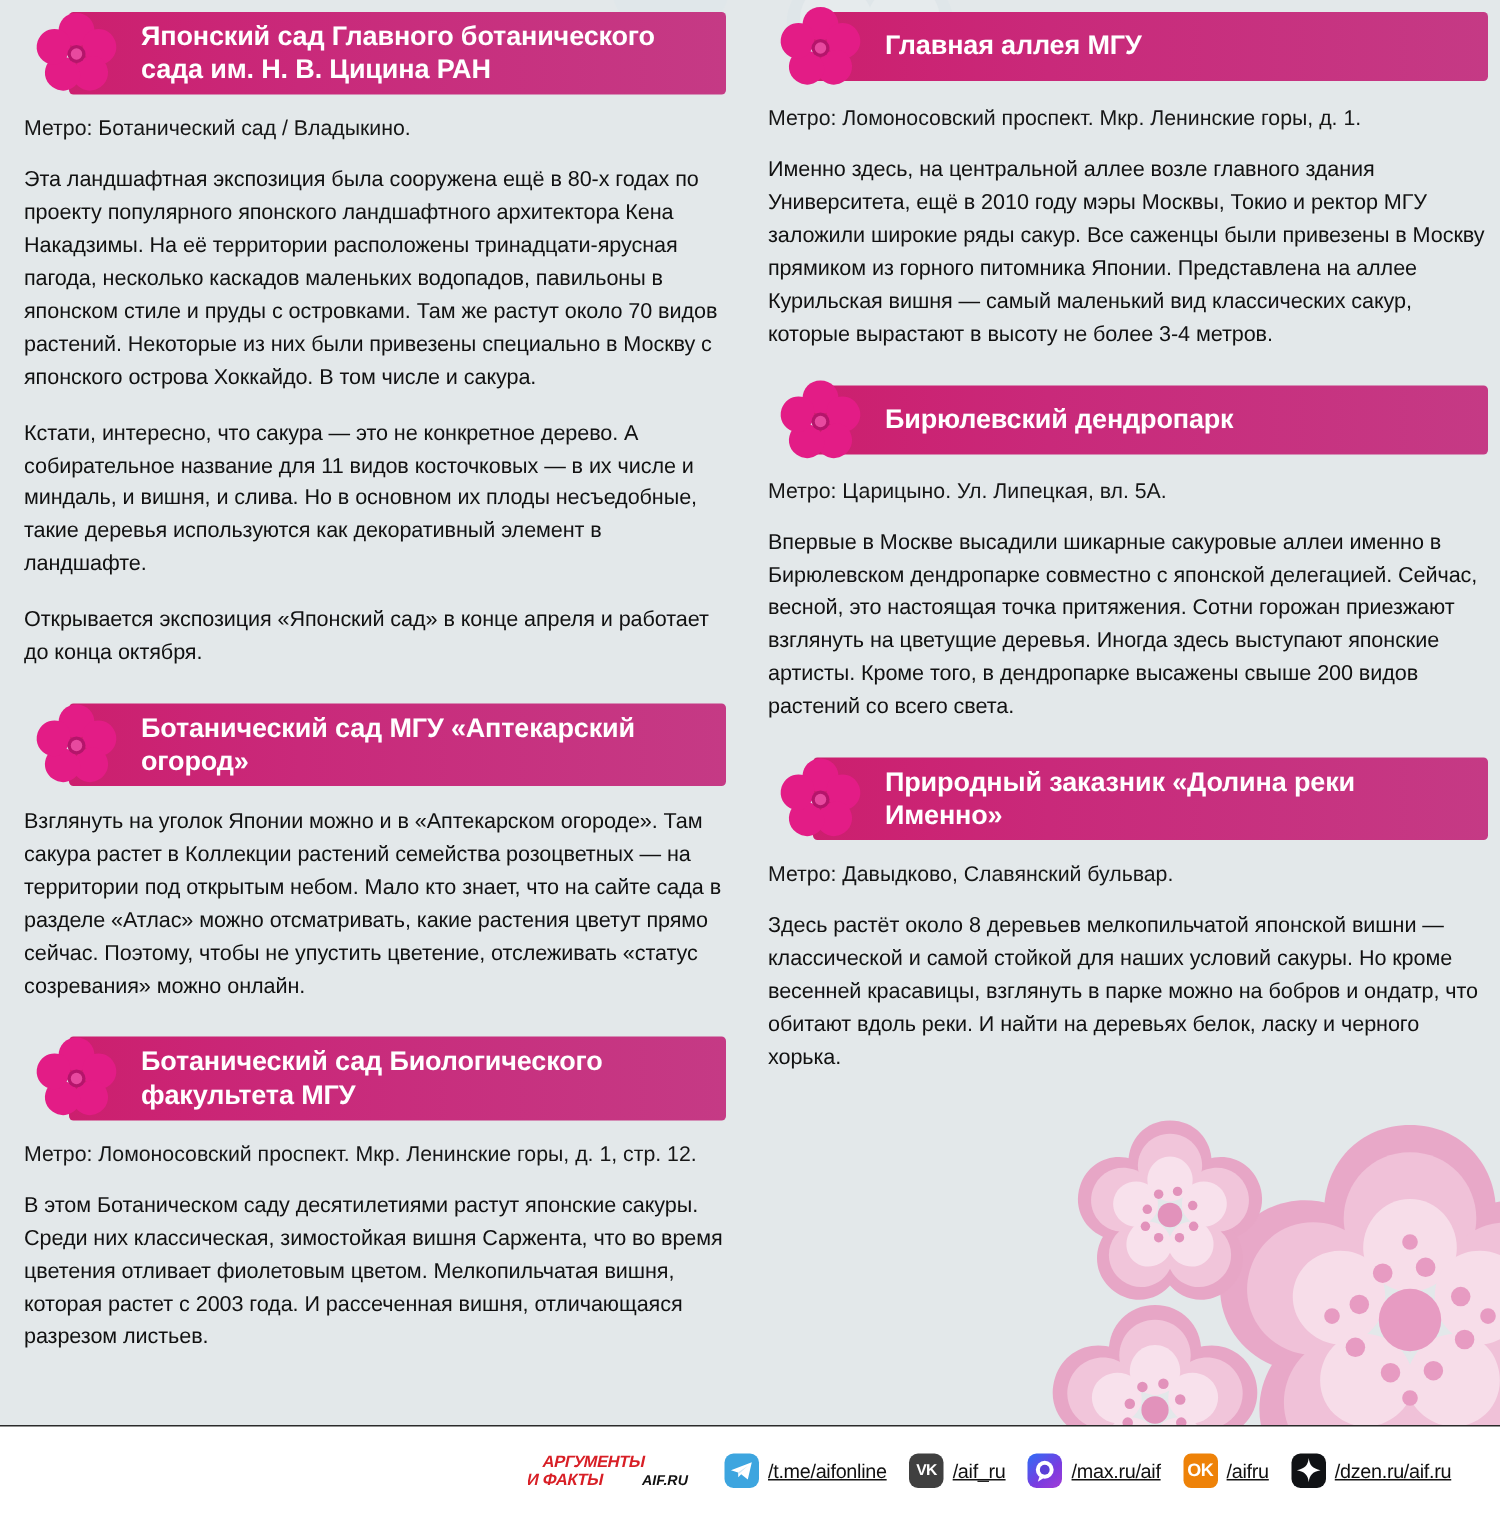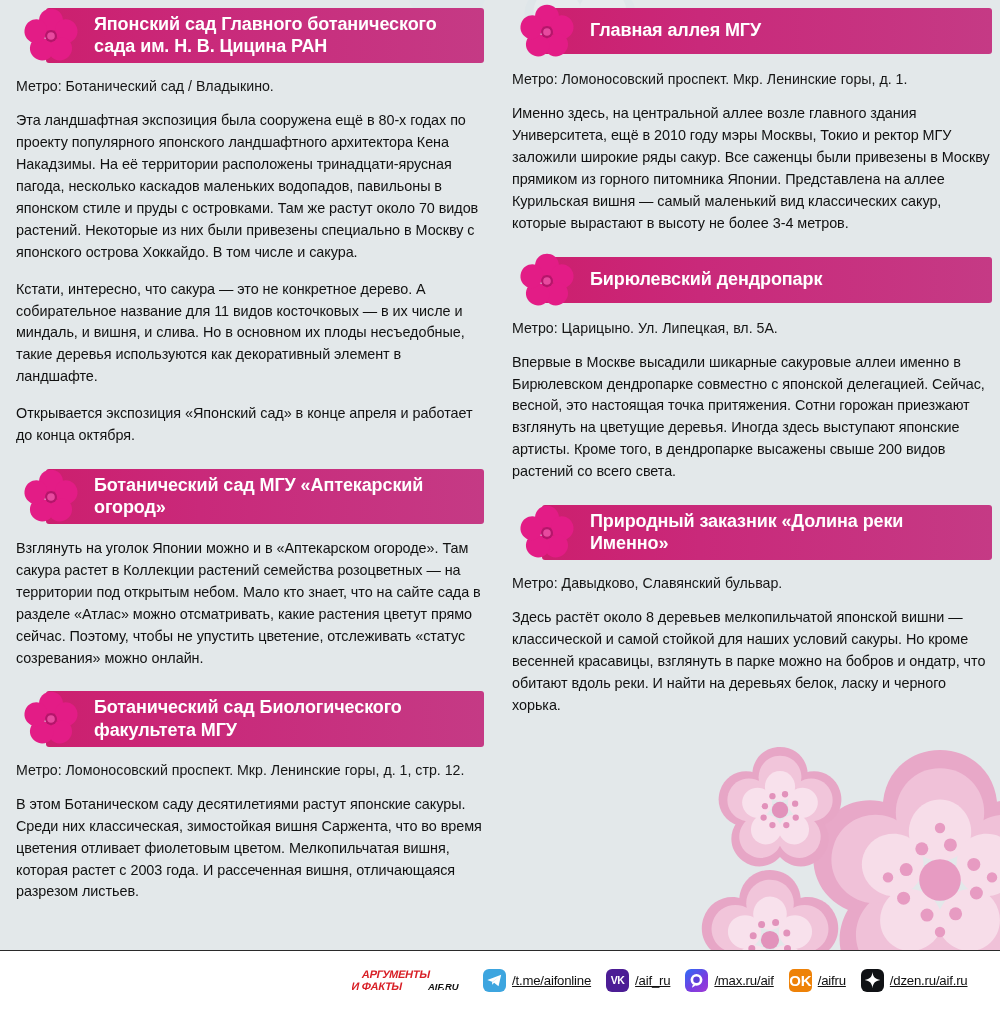--- a/index.html
+++ b/index.html
@@ -166,21 +166,21 @@
   }
 
   .soc-label {
     font-size: 13.2px;
     color: #101010;
     letter-spacing: -0.2px;
     text-decoration: underline;
   }
 
   .ico-tg { background: #3da5df; }
-  .ico-vk { background: #4c1d95; }
+  .ico-vk { background: #404040; }
   .ico-max { background: linear-gradient(140deg,#2d6df6 0%,#7a3ce0 60%,#a13bd6 100%); }
   .ico-ok { background: #ee8208; border-radius: 5px; }
   .ico-dzen { background: #101215; }
 
   .soc-glyph {
     position: absolute;
     inset: 0;
     display: flex;
     align-items: center;
     justify-content: center;
@@ -442,21 +442,21 @@
             <circle cx="12" cy="11.3" r="6.2" fill="#ffffff"></circle>
             <circle cx="12" cy="11.3" r="3.4" fill="#5b3fd6"></circle>
             <path d="M8.3 16.2 L7.2 19.6 L11 17.3 Z" fill="#ffffff"></path>
           </svg>
         </div>
         <span class="soc-label">/max.ru/aif</span>
       </div>
 
       <div class="social">
         <div class="soc-ico ico-ok">
-          <div class="soc-glyph" style="font-size:15px;letter-spacing:-0.3px;">OK</div>
+          <div class="soc-glyph" style="font-size:12px;letter-spacing:-0.3px;">OK</div>
         </div>
         <span class="soc-label">/aifru</span>
       </div>
 
       <div class="social">
         <div class="soc-ico ico-dzen">
           <svg viewBox="0 0 24 24" width="23" height="23">
             <path d="M12 3.2 C12.6 8.3 14.6 10.5 20.2 11.6 C14.6 12.7 12.6 14.9 12 20 C11.4 14.9 9.4 12.7 3.8 11.6 C9.4 10.5 11.4 8.3 12 3.2 Z" fill="#ffffff"></path>
           </svg>
         </div>

